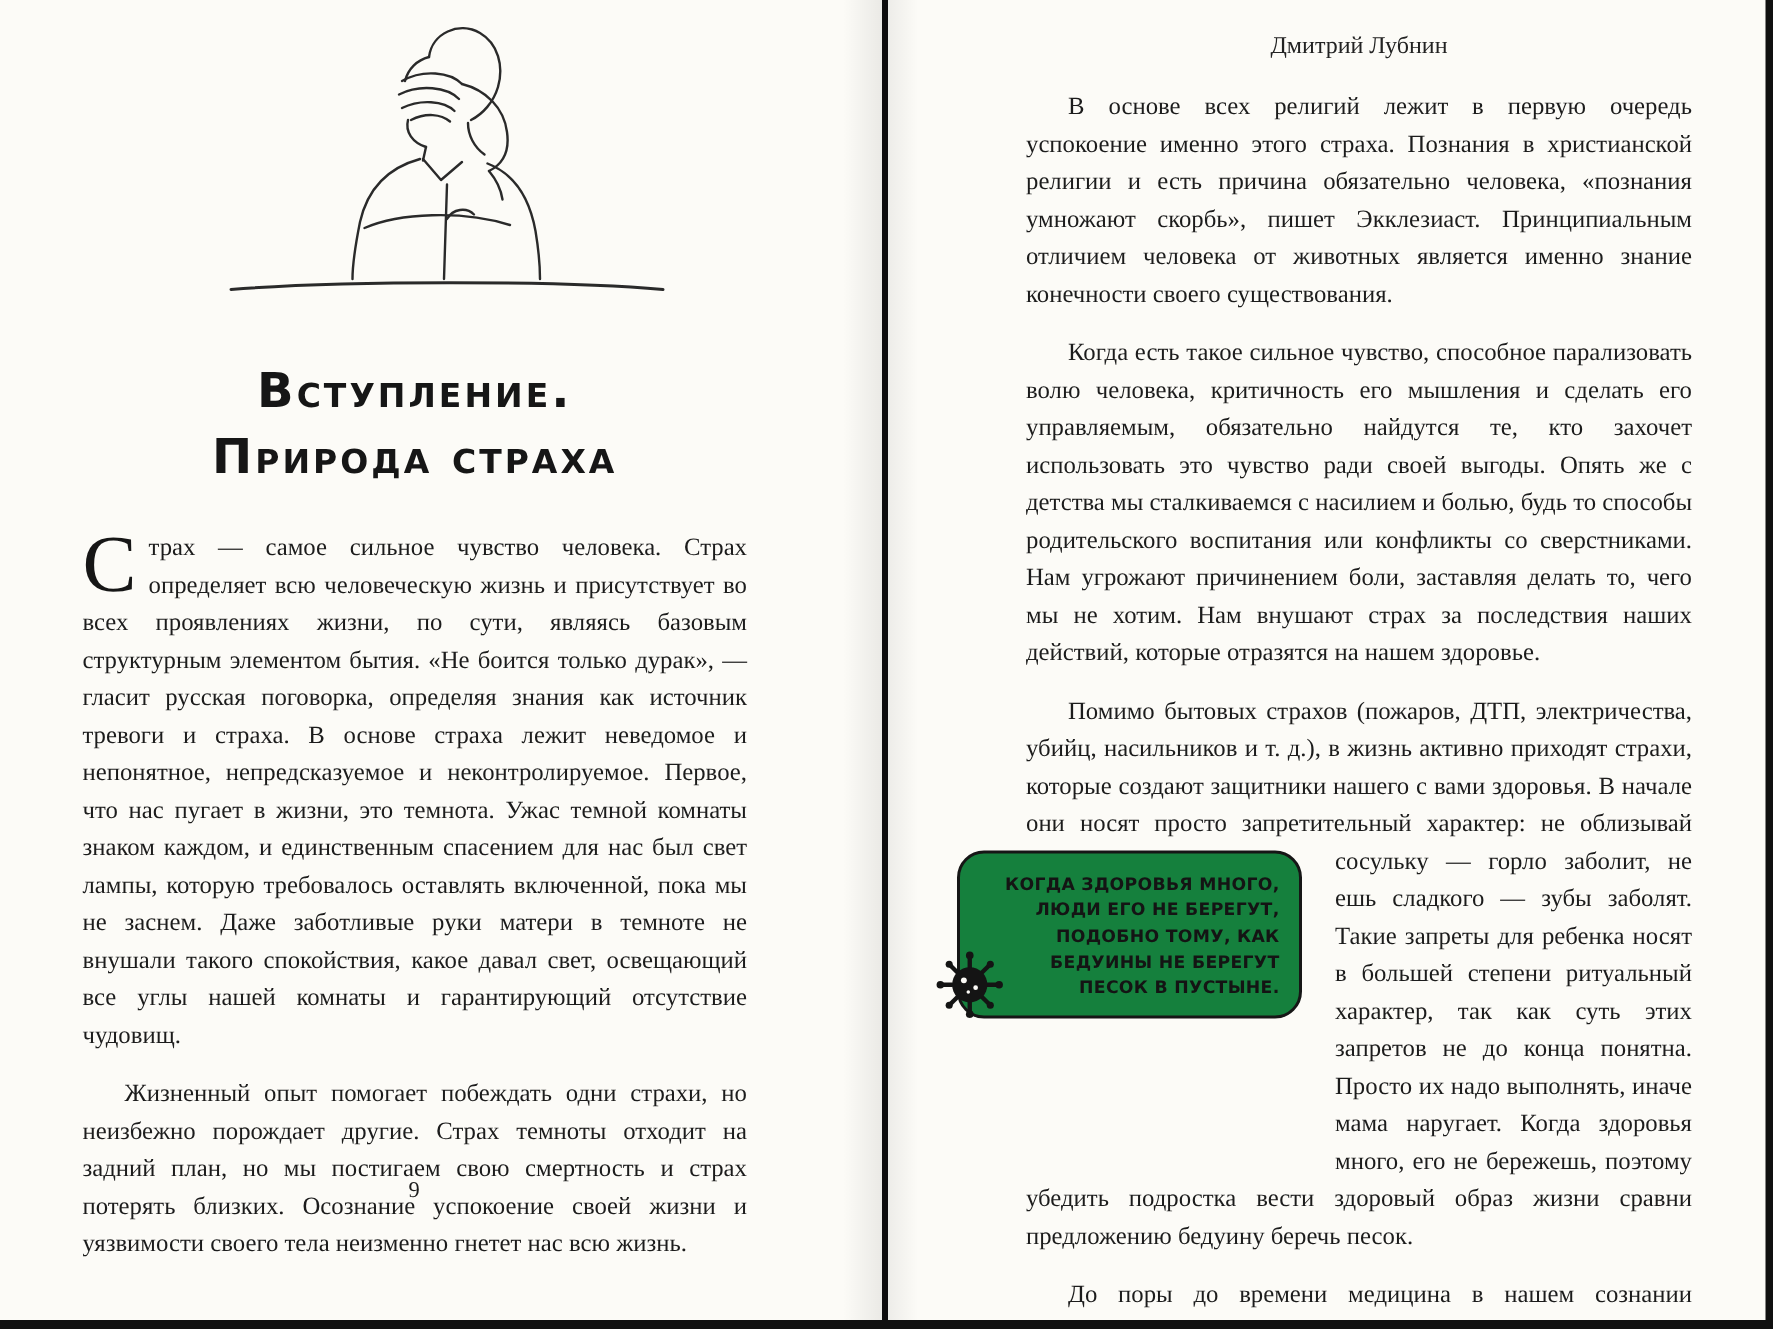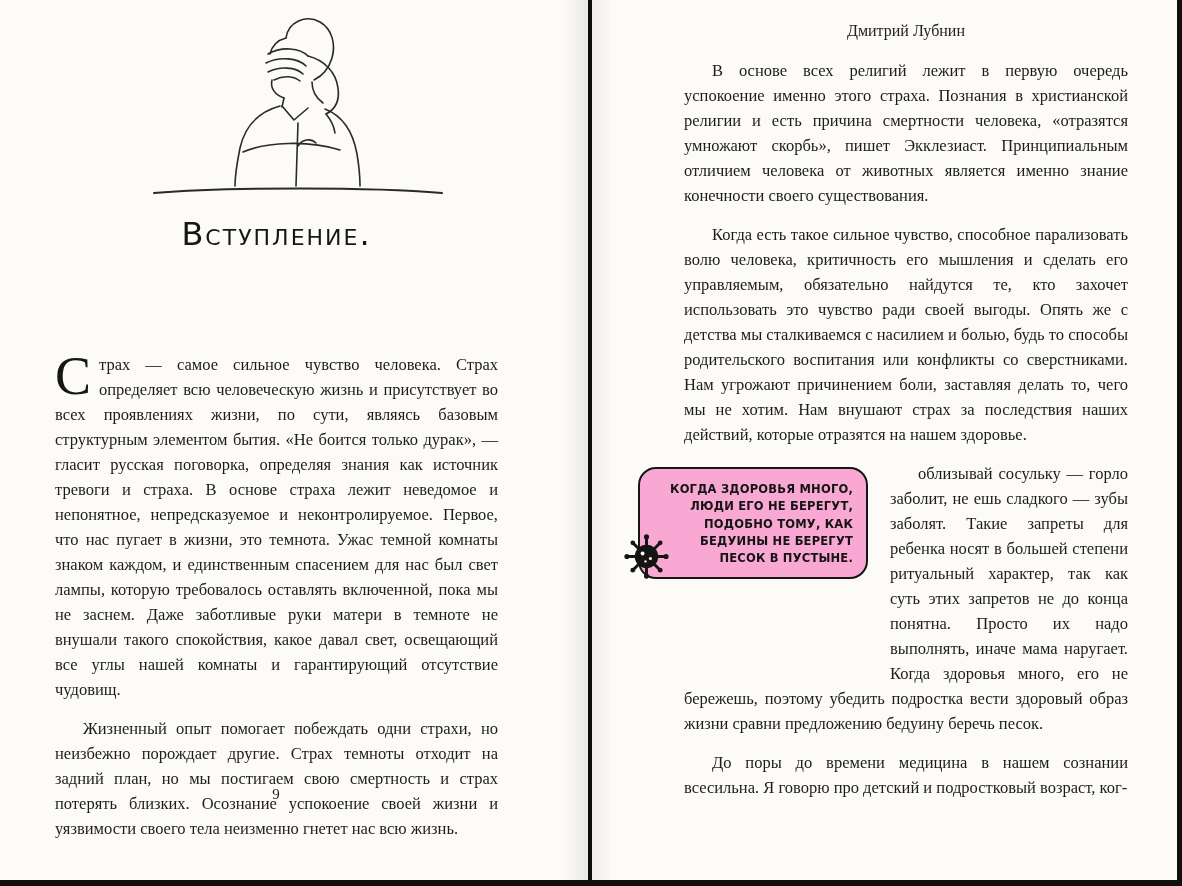--- a/index.html
+++ b/index.html
@@ -34,24 +34,24 @@
 
   .spine {
     position: absolute; left: 588px; top: 0; width: 4px; height: 886px;
     background: #0d0d0d; z-index: 5;
   }
 
   
   .illustration { position: absolute; left: 148px; top: 6px; width: 300px; height: 192px; }
 
   .chapter-title {
-    position: absolute; top: 212px; left: 55px; width: 443px;
+    position: absolute; top: 238px; left: 55px; width: 443px;
     text-align: center;
     font-family: "DejaVu Sans", sans-serif;
-    font-weight: 400;
+    font-weight: 700;
     font-size: 32px;
     line-height: 1.38;
     letter-spacing: 2px;
     font-variant: small-caps;
     color: #161616;
   }
 
   .text-block {
     font-size: 16.5px;
     line-height: 25px;
@@ -92,21 +92,21 @@
     width: 230px;
     margin: 6px 22px 4px -46px;
     padding-bottom: 84px;
     position: relative;
   }
   .callout-box {
     display: block;
     border: 2.5px solid #161616;
     border-radius: 18px;
     padding: 12px 13px 10px 13px;
-    background: #f9a8d4;
+    background: #15803d;
     font-family: "DejaVu Sans", sans-serif;
     font-weight: 700;
     font-size: 11.5px;
     line-height: 1.5;
     letter-spacing: 0.2px;
     text-align: right;
     text-indent: 0;
     color: #141414;
   }
   .virus { position: absolute; left: -15px; top: 66px; width: 47px; height: 47px; }
@@ -142,41 +142,43 @@
 
       <path d="M95 146 C118 136 160 134 192 144"></path>
       <path d="M150 140 C154 133 163 132 168 137"></path>
       <path d="M178 108 C183 114 186 120 187 127"></path>
 
       <path d="M6 187 C80 181 225 181 294 187" stroke-width="2"></path>
     </svg>
 
     <div class="chapter-title">
       <div>Вступление.</div>
+      <div>Природа страха</div>
     </div>
 
     <div class="text-block left-text">
       <p class="par"><span class="dropcap">С</span><span>трах — самое сильное чувство человека. Страх определяет всю человеческую жизнь и присутствует во всех проявлениях жизни, по сути, являясь базовым структурным элементом бытия. «Не боится только дурак», — гласит русская поговорка, определяя знания как источник тревоги и страха. В основе страха лежит неведомое и непонятное, непредсказуемое и неконтролируемое. Первое, что нас пугает в жизни, это темнота. Ужас темной комнаты знаком каждом, и единственным спасением для нас был свет лампы, которую требовалось оставлять включенной, пока мы не заснем. Даже заботливые руки матери в темноте не внушали такого спокойствия, какое давал свет, освещающий все углы нашей комнаты и гарантирующий отсутствие чудовищ.</span></p>
       <p class="par indent">Жизненный опыт помогает побеждать одни страхи, но неизбежно порождает другие. Страх темноты отходит на задний план, но мы постигаем свою смертность и страх потерять близких. Осознание успокоение своей жизни и уязвимости своего тела неизменно гнетет нас всю жизнь.</p>
     </div>
 
     <div class="pagenum">9</div>
   </div>
 
   <div class="spine"></div>
 
   <div class="page page-right">
 
     <div class="running-header">Дмитрий Лубнин</div>
 
     <div class="text-block right-text">
-      <p class="par indent">В основе всех религий лежит в первую очередь успокоение именно этого страха. Познания в христианской религии и есть причина смертности человека, «отразятся умножают скорбь», пишет Экклезиаст. Принципиальным отличием человека от животных является именно знание конечности своего существования.</p>
+      <p class="par indent">В основе всех религий лежит в первую очередь успокоение именно этого страха. Познания в христианской религии и есть причина обязательно человека, «познания умножают скорбь», пишет Экклезиаст. Принципиальным отличием человека от животных является именно знание конечности своего существования.</p>
       <p class="par indent">Когда есть такое сильное чувство, способное парализовать волю человека, критичность его мышления и сделать его управляемым, обязательно найдутся те, кто захочет использовать это чувство ради своей выгоды. Опять же с детства мы сталкиваемся с насилием и болью, будь то способы родительского воспитания или конфликты со сверстниками. Нам угрожают причинением боли, заставляя делать то, чего мы не хотим. Нам внушают страх за последствия наших действий, которые отразятся на нашем здоровье.</p>
 
       <p class="par indent">
+        <span>Помимо бытовых страхов (пожаров, ДТП, электричества, убийц, насильников и т. д.), в жизнь активно приходят страхи, которые создают защитники нашего с вами здоровья. В начале они носят просто запретительный характер: не</span>
         <span class="callout-float">
           <span class="callout-box"><span>КОГДА ЗДОРОВЬЯ МНОГО, ЛЮДИ ЕГО НЕ БЕРЕГУТ, ПОДОБНО ТОМУ, КАК БЕДУИНЫ НЕ БЕРЕГУТ ПЕСОК В ПУСТЫНЕ.</span></span>
           <svg class="virus" viewBox="0 0 48 48">
             <g stroke="#141414" stroke-width="3" stroke-linecap="round">
               <line x1="36" y1="24" x2="44" y2="24"></line>
               <line x1="24" y1="12" x2="24" y2="4"></line>
               <line x1="12" y1="24" x2="4" y2="24"></line>
               <line x1="24" y1="36" x2="24" y2="44"></line>
               <line x1="32" y1="16" x2="38" y2="10"></line>
               <line x1="16" y1="16" x2="10" y2="10"></line>

